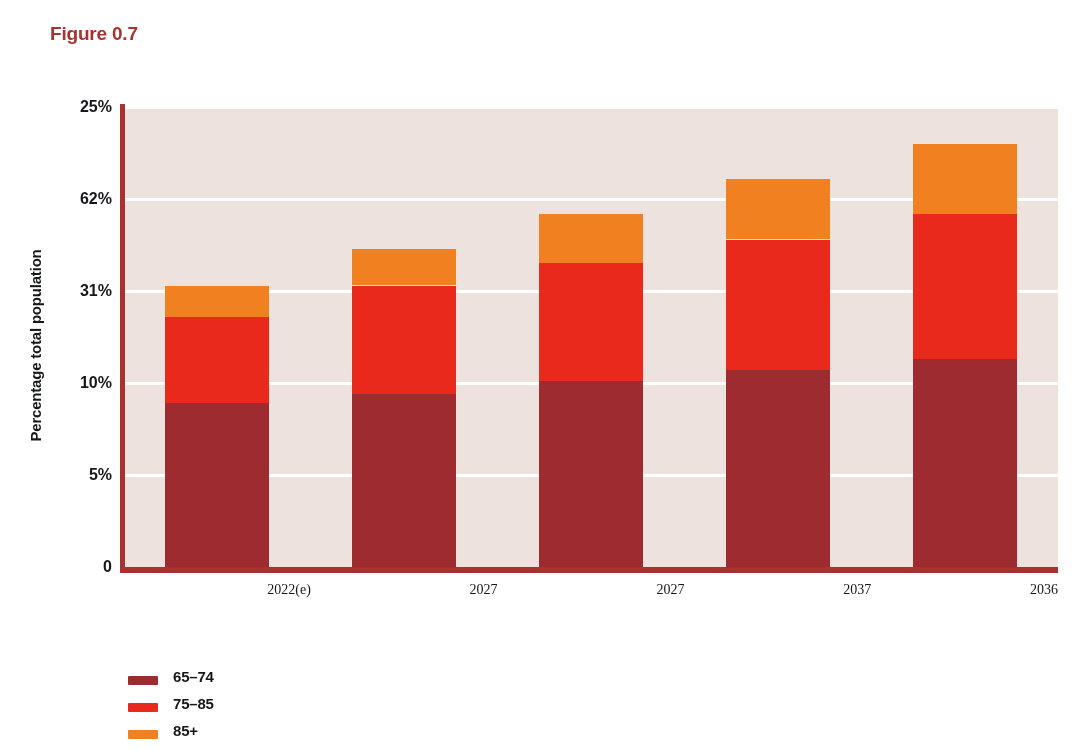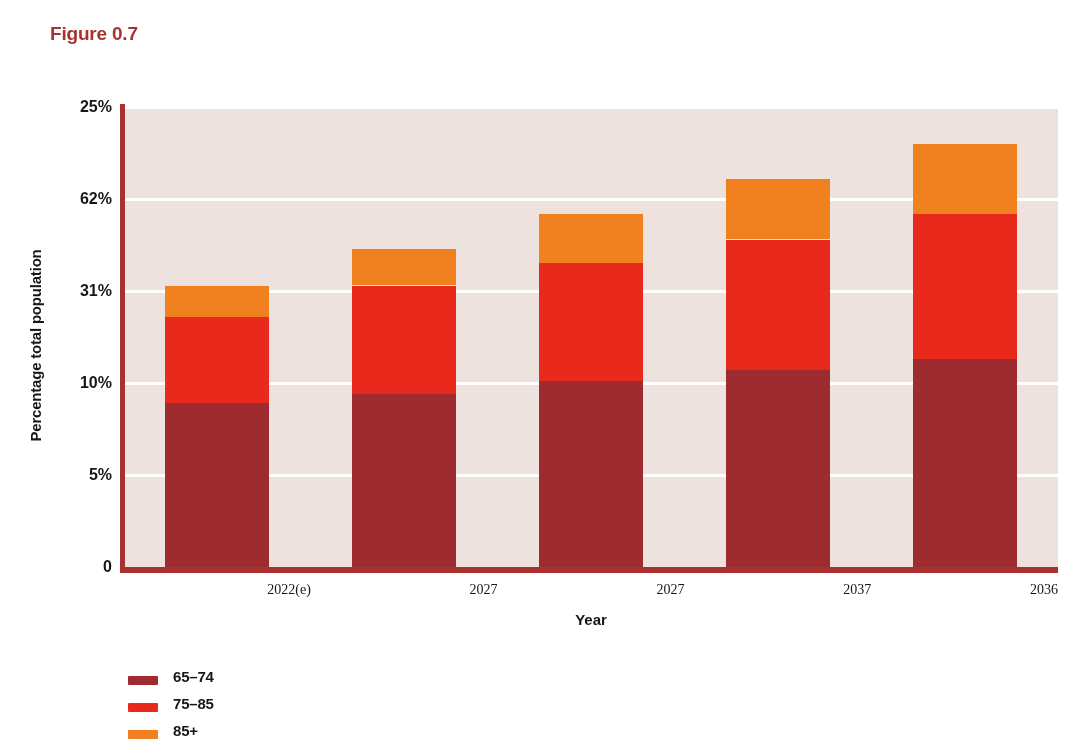--- a/index.html
+++ b/index.html
@@ -230,21 +230,20 @@
   <div class="ylabels">
       <div class="ytick" style="top: 567px;">0</div>
       <div class="ytick" style="top: 475px;">5%</div>
       <div class="ytick" style="top: 383px;">10%</div>
       <div class="ytick" style="top: 291px;">31%</div>
       <div class="ytick" style="top: 199px;">62%</div>
       <div class="ytick" style="top: 107px;">25%</div>
     </div>
   <div class="y-axis-title">Percentage total population</div>
 
-  <div class="x-axis-title">Year</div>
 
   <div class="legend">
       <div class="legend-row">
         <span class="legend-swatch" style="background: rgb(158, 43, 47);"></span>
         <span class="legend-label">65–74</span>
       </div>
       <div class="legend-row">
         <span class="legend-swatch" style="background: rgb(232, 41, 28);"></span>
         <span class="legend-label">75–85</span>
       </div>

